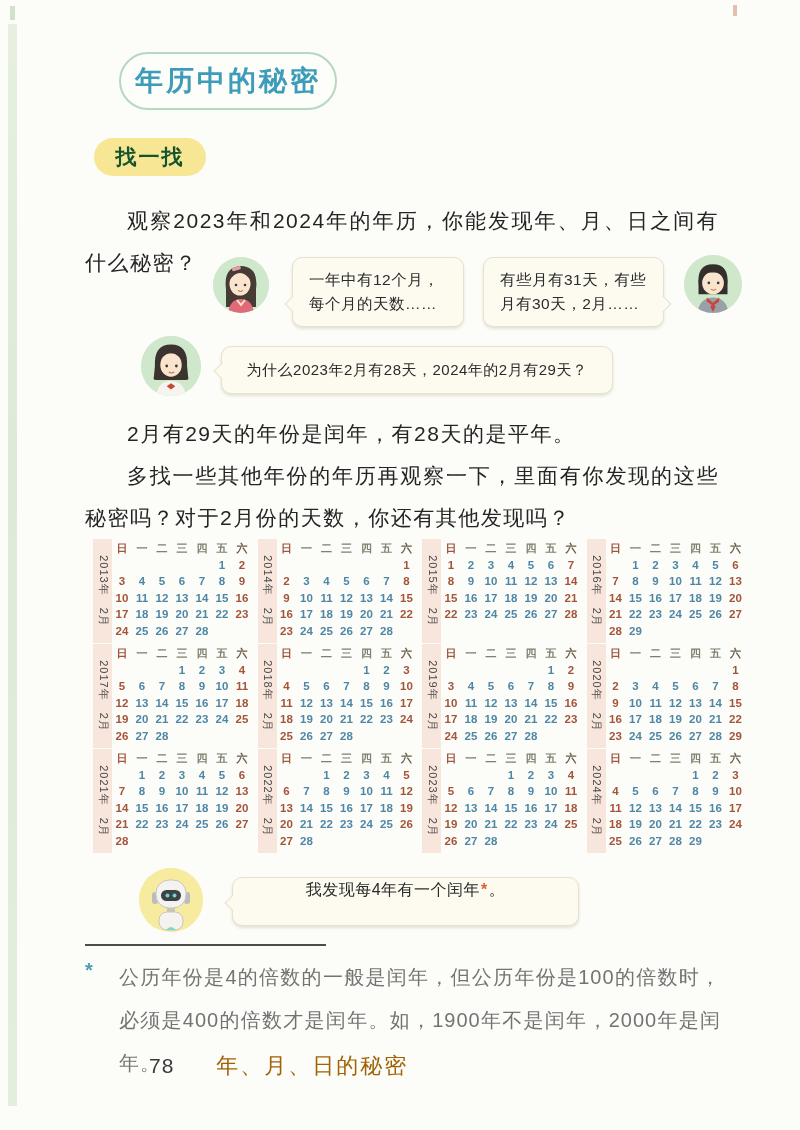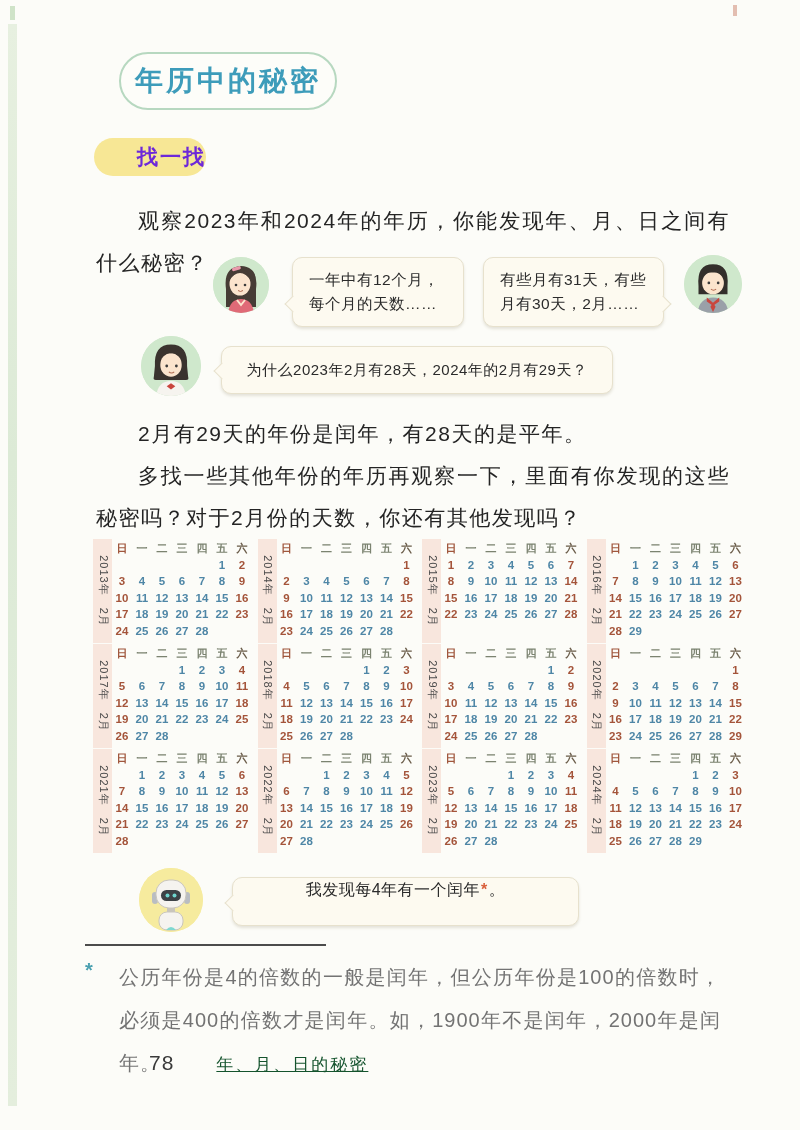--- a/index.html
+++ b/index.html
@@ -18,27 +18,27 @@
   .title-box {
     position:absolute; left:119px; top:52px; width:218px; height:58px;
     border:2px solid #b7d8c0; border-radius:30px;
     display:flex; align-items:center; justify-content:center;
     color:#3d9cba; font-size:28px; font-weight:bold; letter-spacing:3px;
     background:#fdfdf9;
   }
   .badge {
     position:absolute; left:94px; top:138px; width:112px; height:38px;
     background:#f7e795; border-radius:19px;
-    display:flex; align-items:center; justify-content:flex-end;
-    color:#6d28d9; font-size:21px; font-weight:bold; letter-spacing:2px;
+    display:flex; align-items:center; justify-content:center;
+    color:#14532d; font-size:21px; font-weight:bold; letter-spacing:2px;
   }
 
   
   .para { position:absolute; left:85px; width:634px; font-size:21px;
-    line-height:42px; letter-spacing:1.5px; color:#242424; text-align:justify;margin-left:11px; }
+    line-height:42px; letter-spacing:1.5px; color:#242424; text-align:justify; }
   .para.indent { text-indent:2em; }
   .para-intro  { top:200px; }
   .para-statement { top:413px; }
   .para-prompt { top:455px; }
 
   
   .avatar { position:absolute; border-radius:50%; overflow:hidden; background:#cfe8cc; }
   .avatar svg { display:block; width:100%; height:100%; }
   .avatar-girl1 { left:213px; top:257px; width:56px; height:56px; }
   .avatar-boy   { left:684px; top:255px; width:58px; height:58px; }
@@ -84,21 +84,21 @@
   .head-sun { color:#a0573d; } .head-mid { color:#7b8370; } .head-sat { color:#6a5c49; }
   .day-weekend { color:#a4543a; } .day-weekday { color:#4e86a6; }
 
   
   .footnote-divider { position:absolute; left:85px; top:944px; width:241px; height:2px; background:#4c4c4c; }
   .footnote { position:absolute; left:85px; top:956px; width:636px; display:flex; }
   .footnote-marker { width:34px; flex:none; color:#4aa0b0; font-size:20px; font-weight:bold; padding-top:3px; }
   .footnote-text { font-size:20px; line-height:43px; letter-spacing:1px; color:#737373; text-align:justify; }
   .page-footer { position:absolute; left:103px; top:1051px; display:flex; align-items:baseline; color:#3a3a3a; }
   .page-number { font-size:21px; letter-spacing:1px;margin-left:46px; }
-  .chapter-title { margin-left:42px; font-size:17px; letter-spacing:2px; color:#14532d;text-decoration:underline; }
+  .chapter-title { margin-left:42px; font-size:22px; letter-spacing:2px; color:#a16207; }
 </style>
 </head>
 <body>
 
 <div class="page">
   <div class="edge-strip"></div>
   <div class="edge-tick-top"></div>
   <div class="edge-tick-red"></div>
 
   <div class="title-box">

